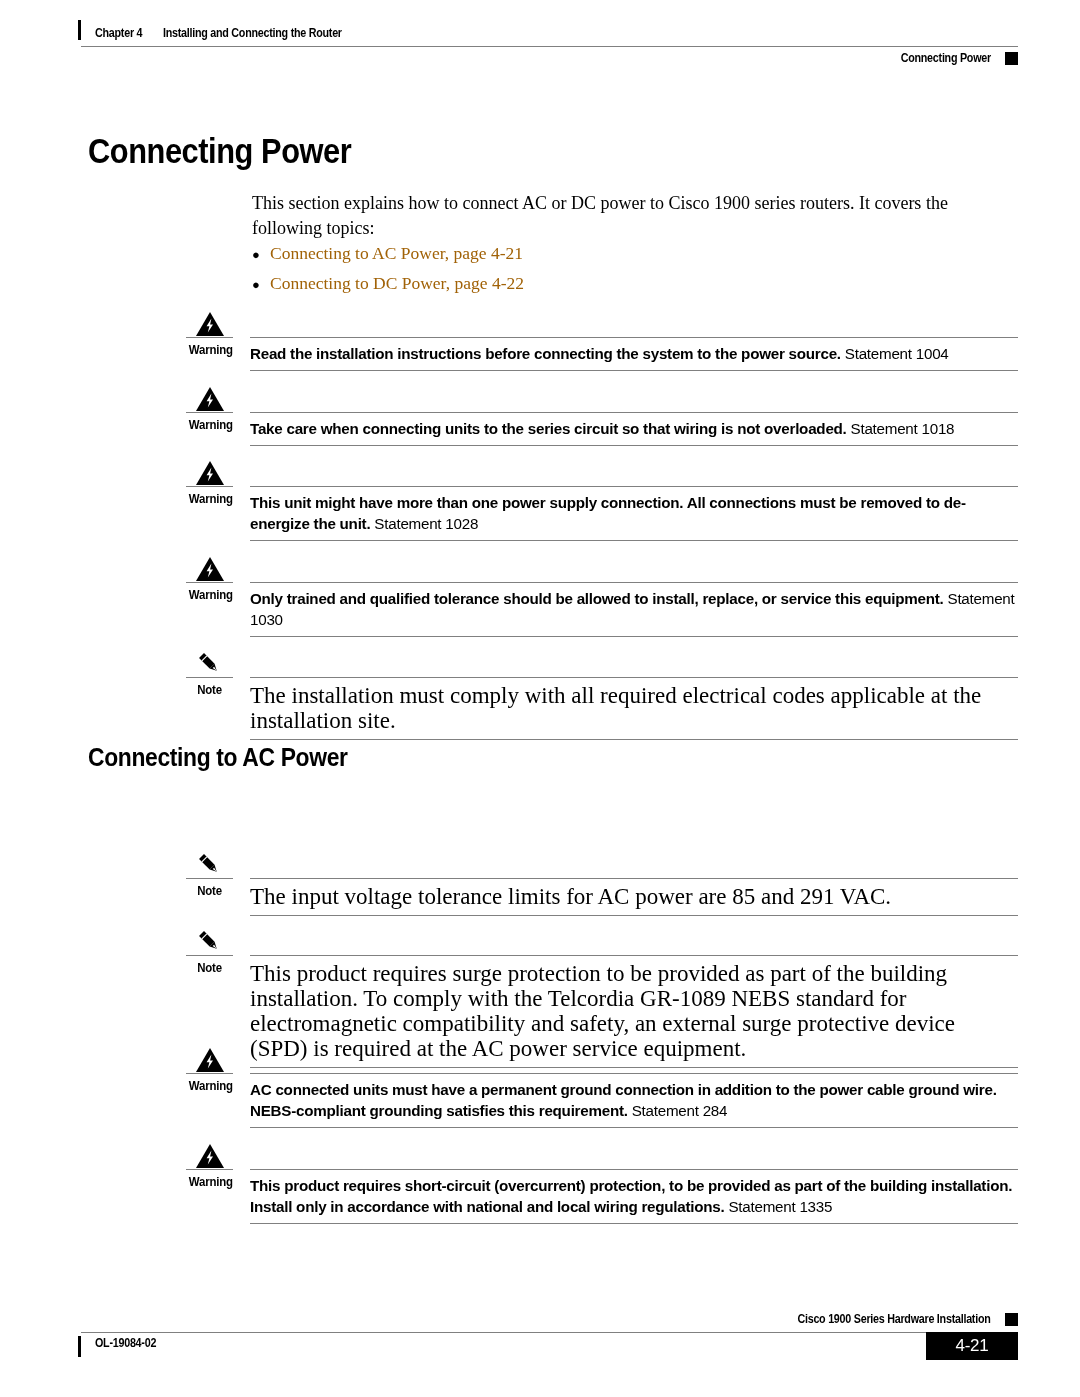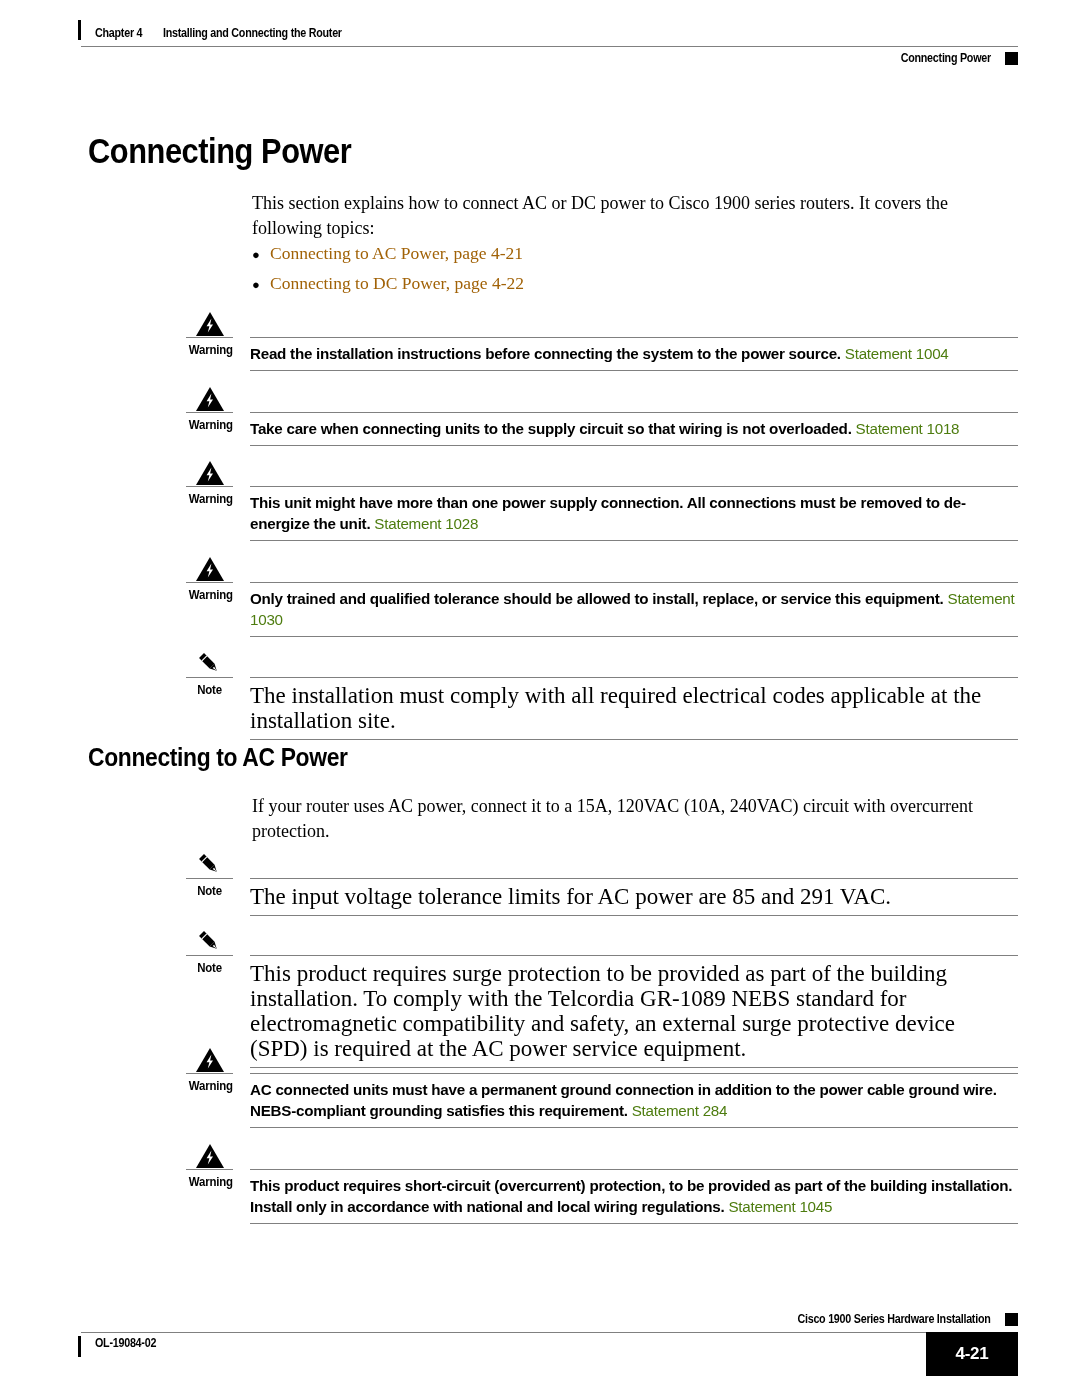--- a/index.html
+++ b/index.html
@@ -205,21 +205,21 @@
   }
   .adm-text.warn {
     font-family: "Liberation Sans", sans-serif;
     font-size: 15.2px;
     line-height: 21px;
     font-weight: bold;
     letter-spacing: -0.25px;
   }
   .adm-text.warn .stmt {
     font-weight: normal;
-    color: #4d7c0f;
+    color: #000000;
   }
   .adm-text.note {
     font-family: "Liberation Serif", serif;
     font-size: 23px;
     line-height: 25px;
     font-weight: normal;
   }
 
   
   .warn-icon { display: block; }
@@ -289,25 +289,25 @@
     transform-origin: left center;
     white-space: nowrap;
   }
   .footer-pagenum {
     position: absolute;
     right: 0;
     top: 26px;
     background: #000;
     color: #fff;
     font-family: "Liberation Sans", sans-serif;
-    font-weight: bold;
+    font-weight: normal;
     font-size: 17px;
     letter-spacing: -0.3px;
     width: 92px;
-    height: 44px;
+    height: 28px;
     display: flex;
     align-items: center;
     justify-content: center;
   }
 </style>
 </head>
 <body>
 
 <div class="page">
 
@@ -363,21 +363,21 @@
         <svg class="warn-icon" width="30" height="26" viewBox="0 0 30 26" aria-hidden="true">
           <path d="M15 1 L29 25 L1 25 Z" fill="#000"></path>
           <path d="M16.4 7.5 L11.6 15.2 L14.4 15.2 L12.8 21.5 L18.0 13.4 L15.1 13.4 Z" fill="#fff"></path>
         </svg>
       </div>
       <div class="adm-icon-rule"></div>
       <div class="adm-label">Warning</div>
     </div>
     <div class="adm-text-col">
       <div class="adm-text-rule"></div>
-      <div class="adm-text warn"><span>Take care when connecting units to the supply circuit so that wiring is not overloaded.</span><span class="stmt"> Statement 1018</span></div>
+      <div class="adm-text warn"><span>Take care when connecting units to the series circuit so that wiring is not overloaded.</span><span class="stmt"> Statement 1018</span></div>
       <div class="adm-text-rule"></div>
     </div>
   </div>
 
   <div class="adm" style="top:456px;">
     <div class="adm-icon-col">
       <div class="adm-icon-box">
         <svg class="warn-icon" width="30" height="26" viewBox="0 0 30 26" aria-hidden="true">
           <path d="M15 1 L29 25 L1 25 Z" fill="#000"></path>
           <path d="M16.4 7.5 L11.6 15.2 L14.4 15.2 L12.8 21.5 L18.0 13.4 L15.1 13.4 Z" fill="#fff"></path>
@@ -428,21 +428,20 @@
     </div>
     <div class="adm-text-col">
       <div class="adm-text-rule"></div>
       <div class="adm-text note"><span>The installation must comply with all required electrical codes applicable at the installation site.</span><span></span></div>
       <div class="adm-text-rule"></div>
     </div>
   </div>
 
   <div class="h2" style="top:742px;">Connecting to AC Power</div>
 
-  <div class="body-text" style="top:794px;">If your router uses AC power, connect it to a 15A, 120VAC (10A, 240VAC) circuit with overcurrent protection.</div>
 
   <div class="adm" style="top:848px;">
     <div class="adm-icon-col">
       <div class="adm-icon-box">
         <svg class="note-icon" width="30" height="26" viewBox="0 0 30 26" aria-hidden="true">
           <g transform="rotate(45 15 13)">
             <path d="M3 9.5 L18 9.5 L18 16.5 L3 16.5 Z" fill="#000"></path>
             <path d="M18 9.5 L24.5 13 L18 16.5 Z" fill="#000"></path>
             <path d="M19.8 12 L24.5 13 L19.8 14 Z" fill="#fff"></path>
             <path d="M7 9.5 L7 16.5" stroke="#fff" stroke-width="1.1"></path>
@@ -505,21 +504,21 @@
         <svg class="warn-icon" width="30" height="26" viewBox="0 0 30 26" aria-hidden="true">
           <path d="M15 1 L29 25 L1 25 Z" fill="#000"></path>
           <path d="M16.4 7.5 L11.6 15.2 L14.4 15.2 L12.8 21.5 L18.0 13.4 L15.1 13.4 Z" fill="#fff"></path>
         </svg>
       </div>
       <div class="adm-icon-rule"></div>
       <div class="adm-label">Warning</div>
     </div>
     <div class="adm-text-col">
       <div class="adm-text-rule"></div>
-      <div class="adm-text warn"><span>This product requires short-circuit (overcurrent) protection, to be provided as part of the building installation. Install only in accordance with national and local wiring regulations.</span><span class="stmt"> Statement 1045</span></div>
+      <div class="adm-text warn"><span>This product requires short-circuit (overcurrent) protection, to be provided as part of the building installation. Install only in accordance with national and local wiring regulations.</span><span class="stmt"> Statement 1335</span></div>
       <div class="adm-text-rule"></div>
     </div>
   </div>
 
   <div class="footer">
     <div class="footer-row1">
       <div class="footer-doctitle">Cisco 1900 Series Hardware Installation</div>
       <div class="footer-square"></div>
     </div>
     <div class="footer-rule"></div>

